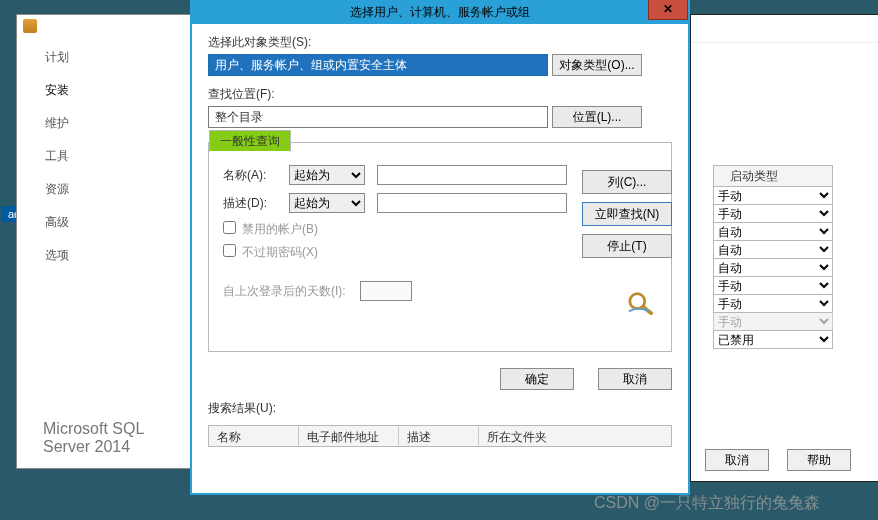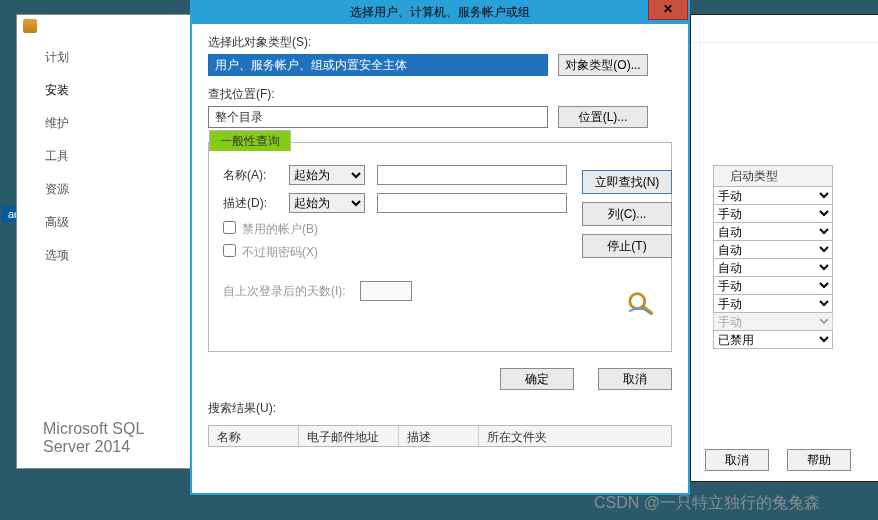--- a/index.html
+++ b/index.html
@@ -65,21 +65,21 @@
     .dialog .titlebar .txt {
       flex: 1; text-align: center; font-size: 12px; color: #000;
     }
     .dialog .titlebar .close {
       position: absolute; right: 0; top: -2px; width: 40px; height: 22px;
       background: #c94f3f; color: #000; display: flex; align-items: center; justify-content: center;
       font-weight: bold; border: 1px solid #8a2e22;
     }
     .dialog .content { position: absolute; left: 16px; right: 16px; top: 34px; bottom: 10px; }
     .lbl { color: #333; margin-bottom: 3px; }
-    .row { display: flex; align-items: center; gap: 10px; }
+    .row { display: flex; align-items: center; gap: 4px; }
     .ro-box {
       height: 22px; border: 1px solid #7a7a7a; padding: 0 6px; line-height: 20px;
       width: 340px; background:#fff;
     }
     .hl-box {
       height: 22px; border: 1px solid #1a6fb0; background: #2172bd; color:#fff;
       padding: 0 6px; line-height: 20px; width: 340px;
     }
     .side-btn {
       width: 90px; height: 22px; border: 1px solid #8a8a8a; background: #eaeaea; font-size: 12px;
@@ -208,22 +208,22 @@
           <span>不过期密码(X)</span>
         </div>
 
         <div class="days-row">
           <span>自上次登录后的天数(I):</span>
           <input type="text" disabled="" style="">
         </div>
       </div>
 
       <div class="right-col" style="top:28px; right:-0px;">
+        <button>列(C)...</button>
         <button style="border:1px solid #3a7abd;">立即查找(N)</button>
-        <button>列(C)...</button>
         <button>停止(T)</button>
         <div class="magnifier" style="position:relative; margin-top:38px; align-self:flex-end;">
           <svg viewBox="0 0 32 28">
             <circle cx="12" cy="12" r="8" fill="none" stroke="#c08a2a" stroke-width="3"></circle>
             <line x1="18" y1="18" x2="27" y2="25" stroke="#c08a2a" stroke-width="4" stroke-linecap="round"></line>
             <path d="M3 23 q10 -6 22 0" fill="none" stroke="#5aa0d0" stroke-width="2"></path>
           </svg>
         </div>
       </div>
     </div>

